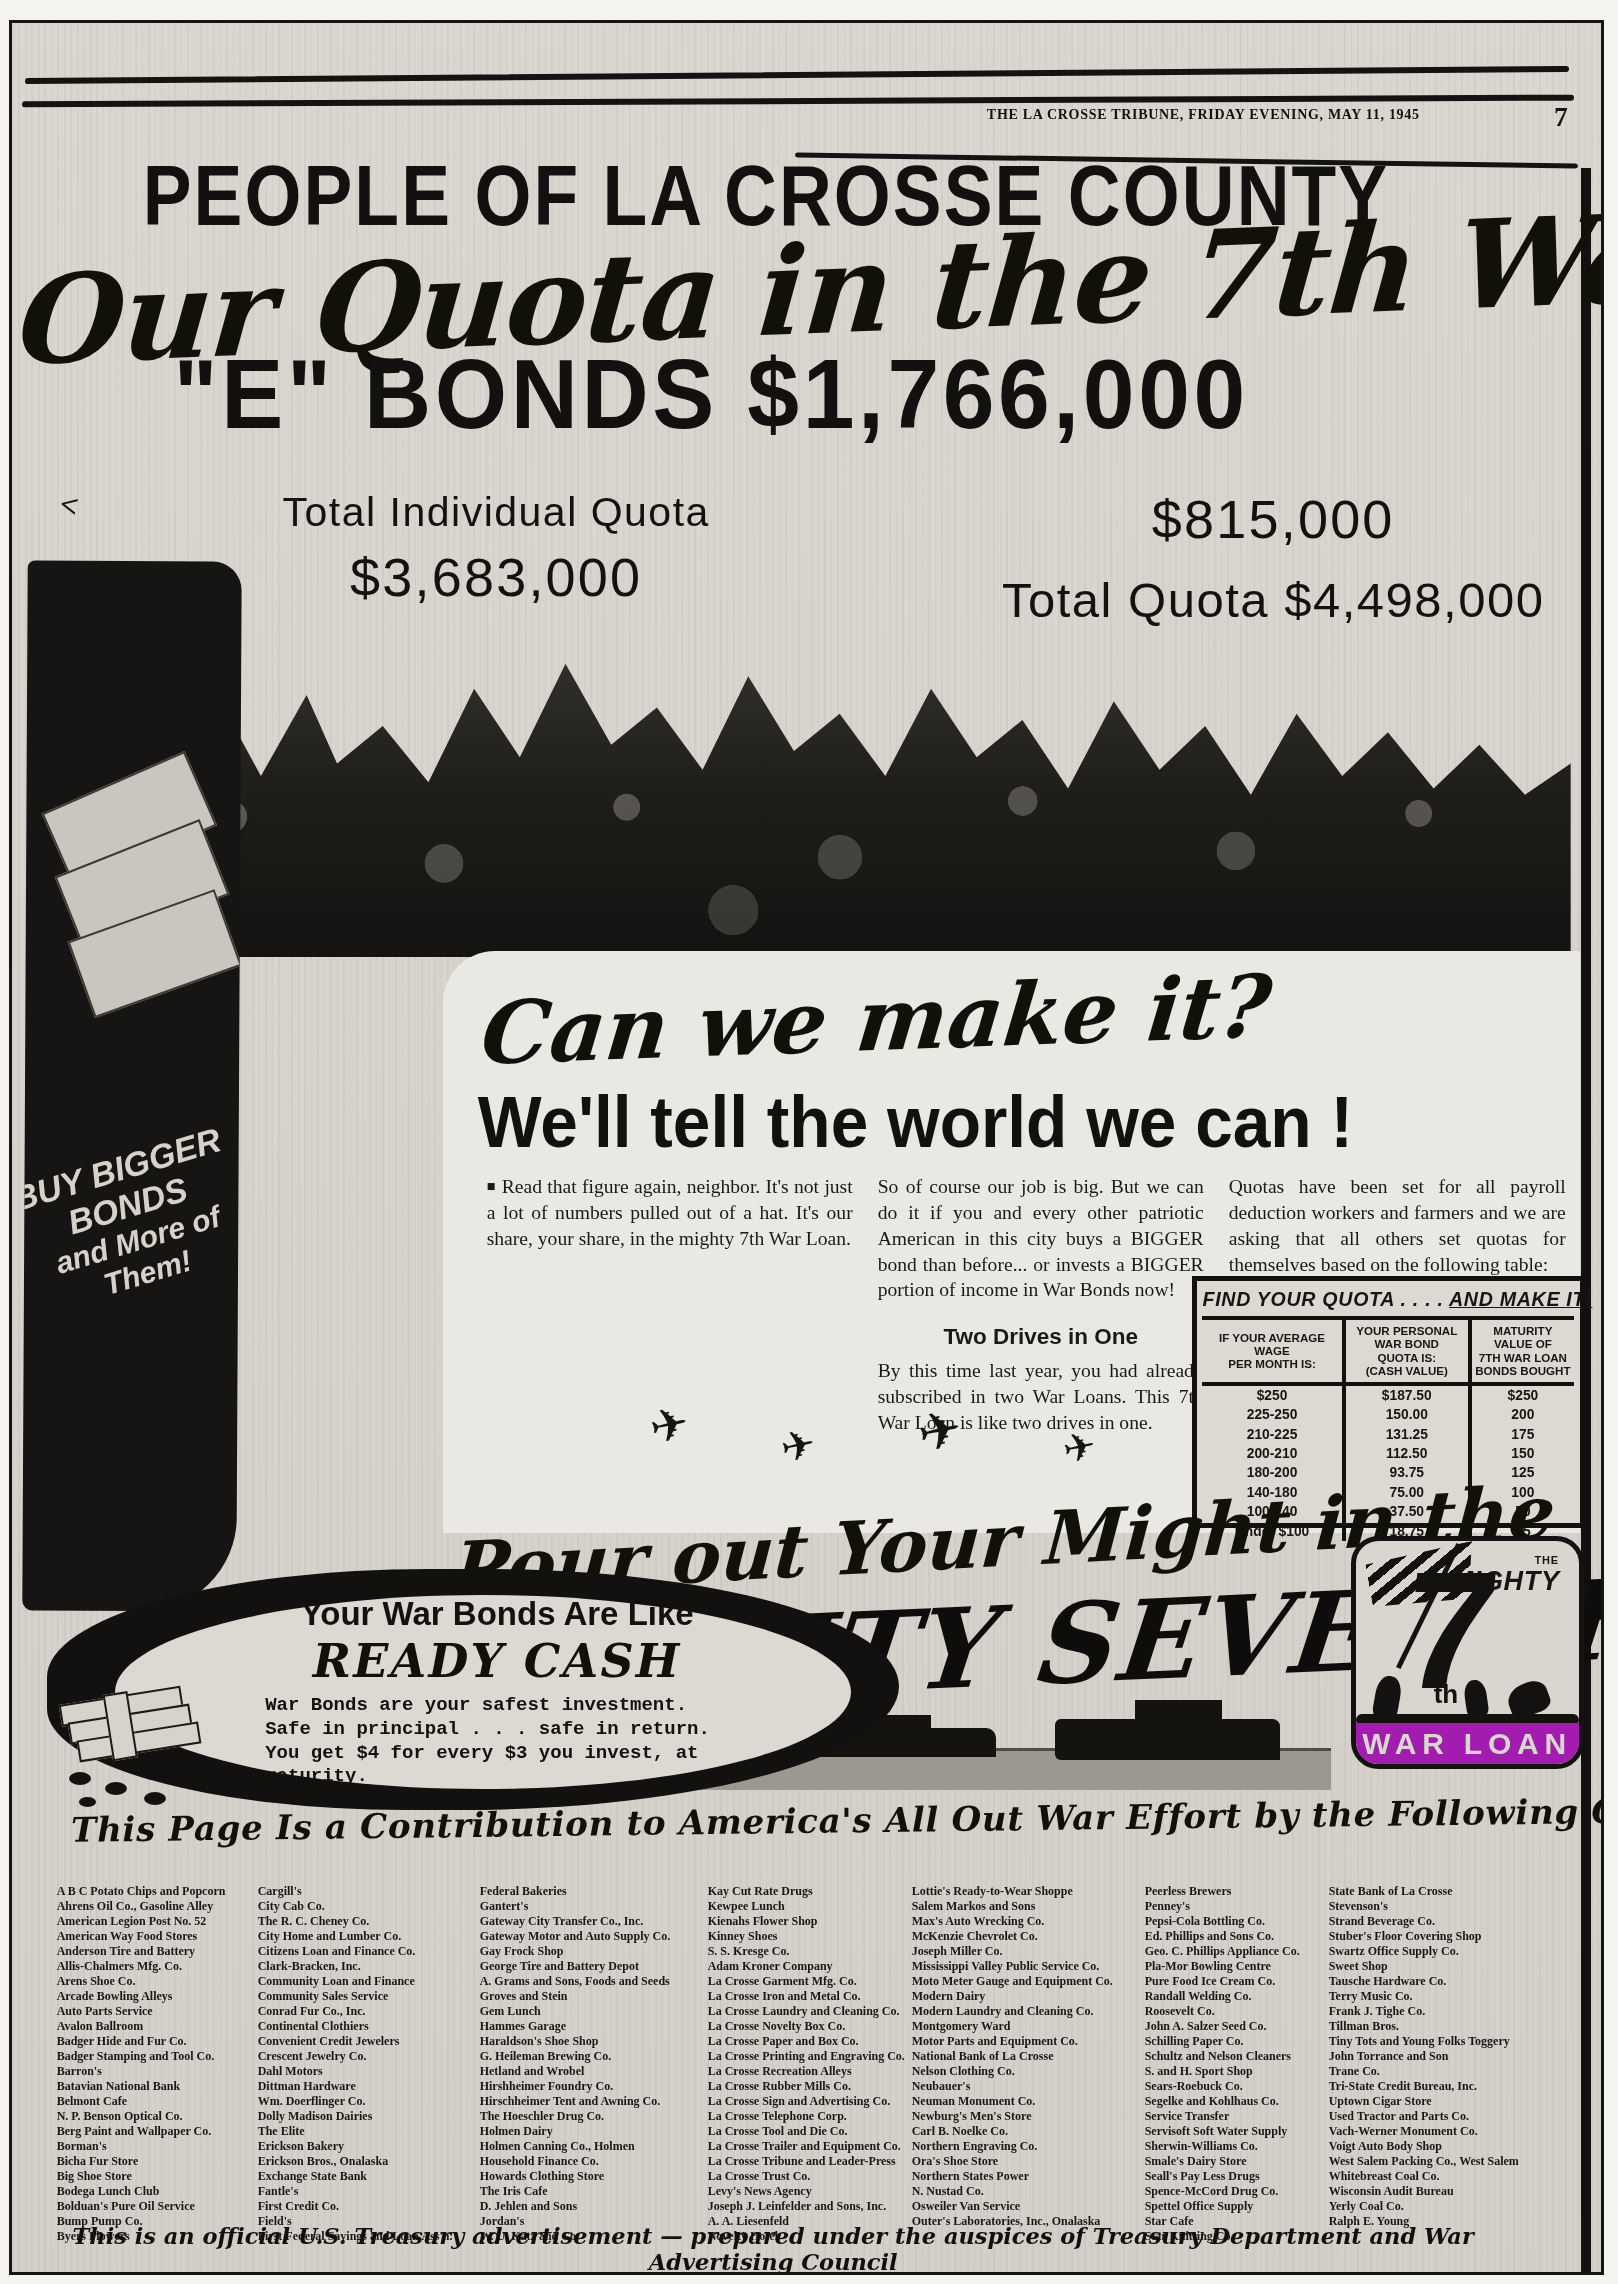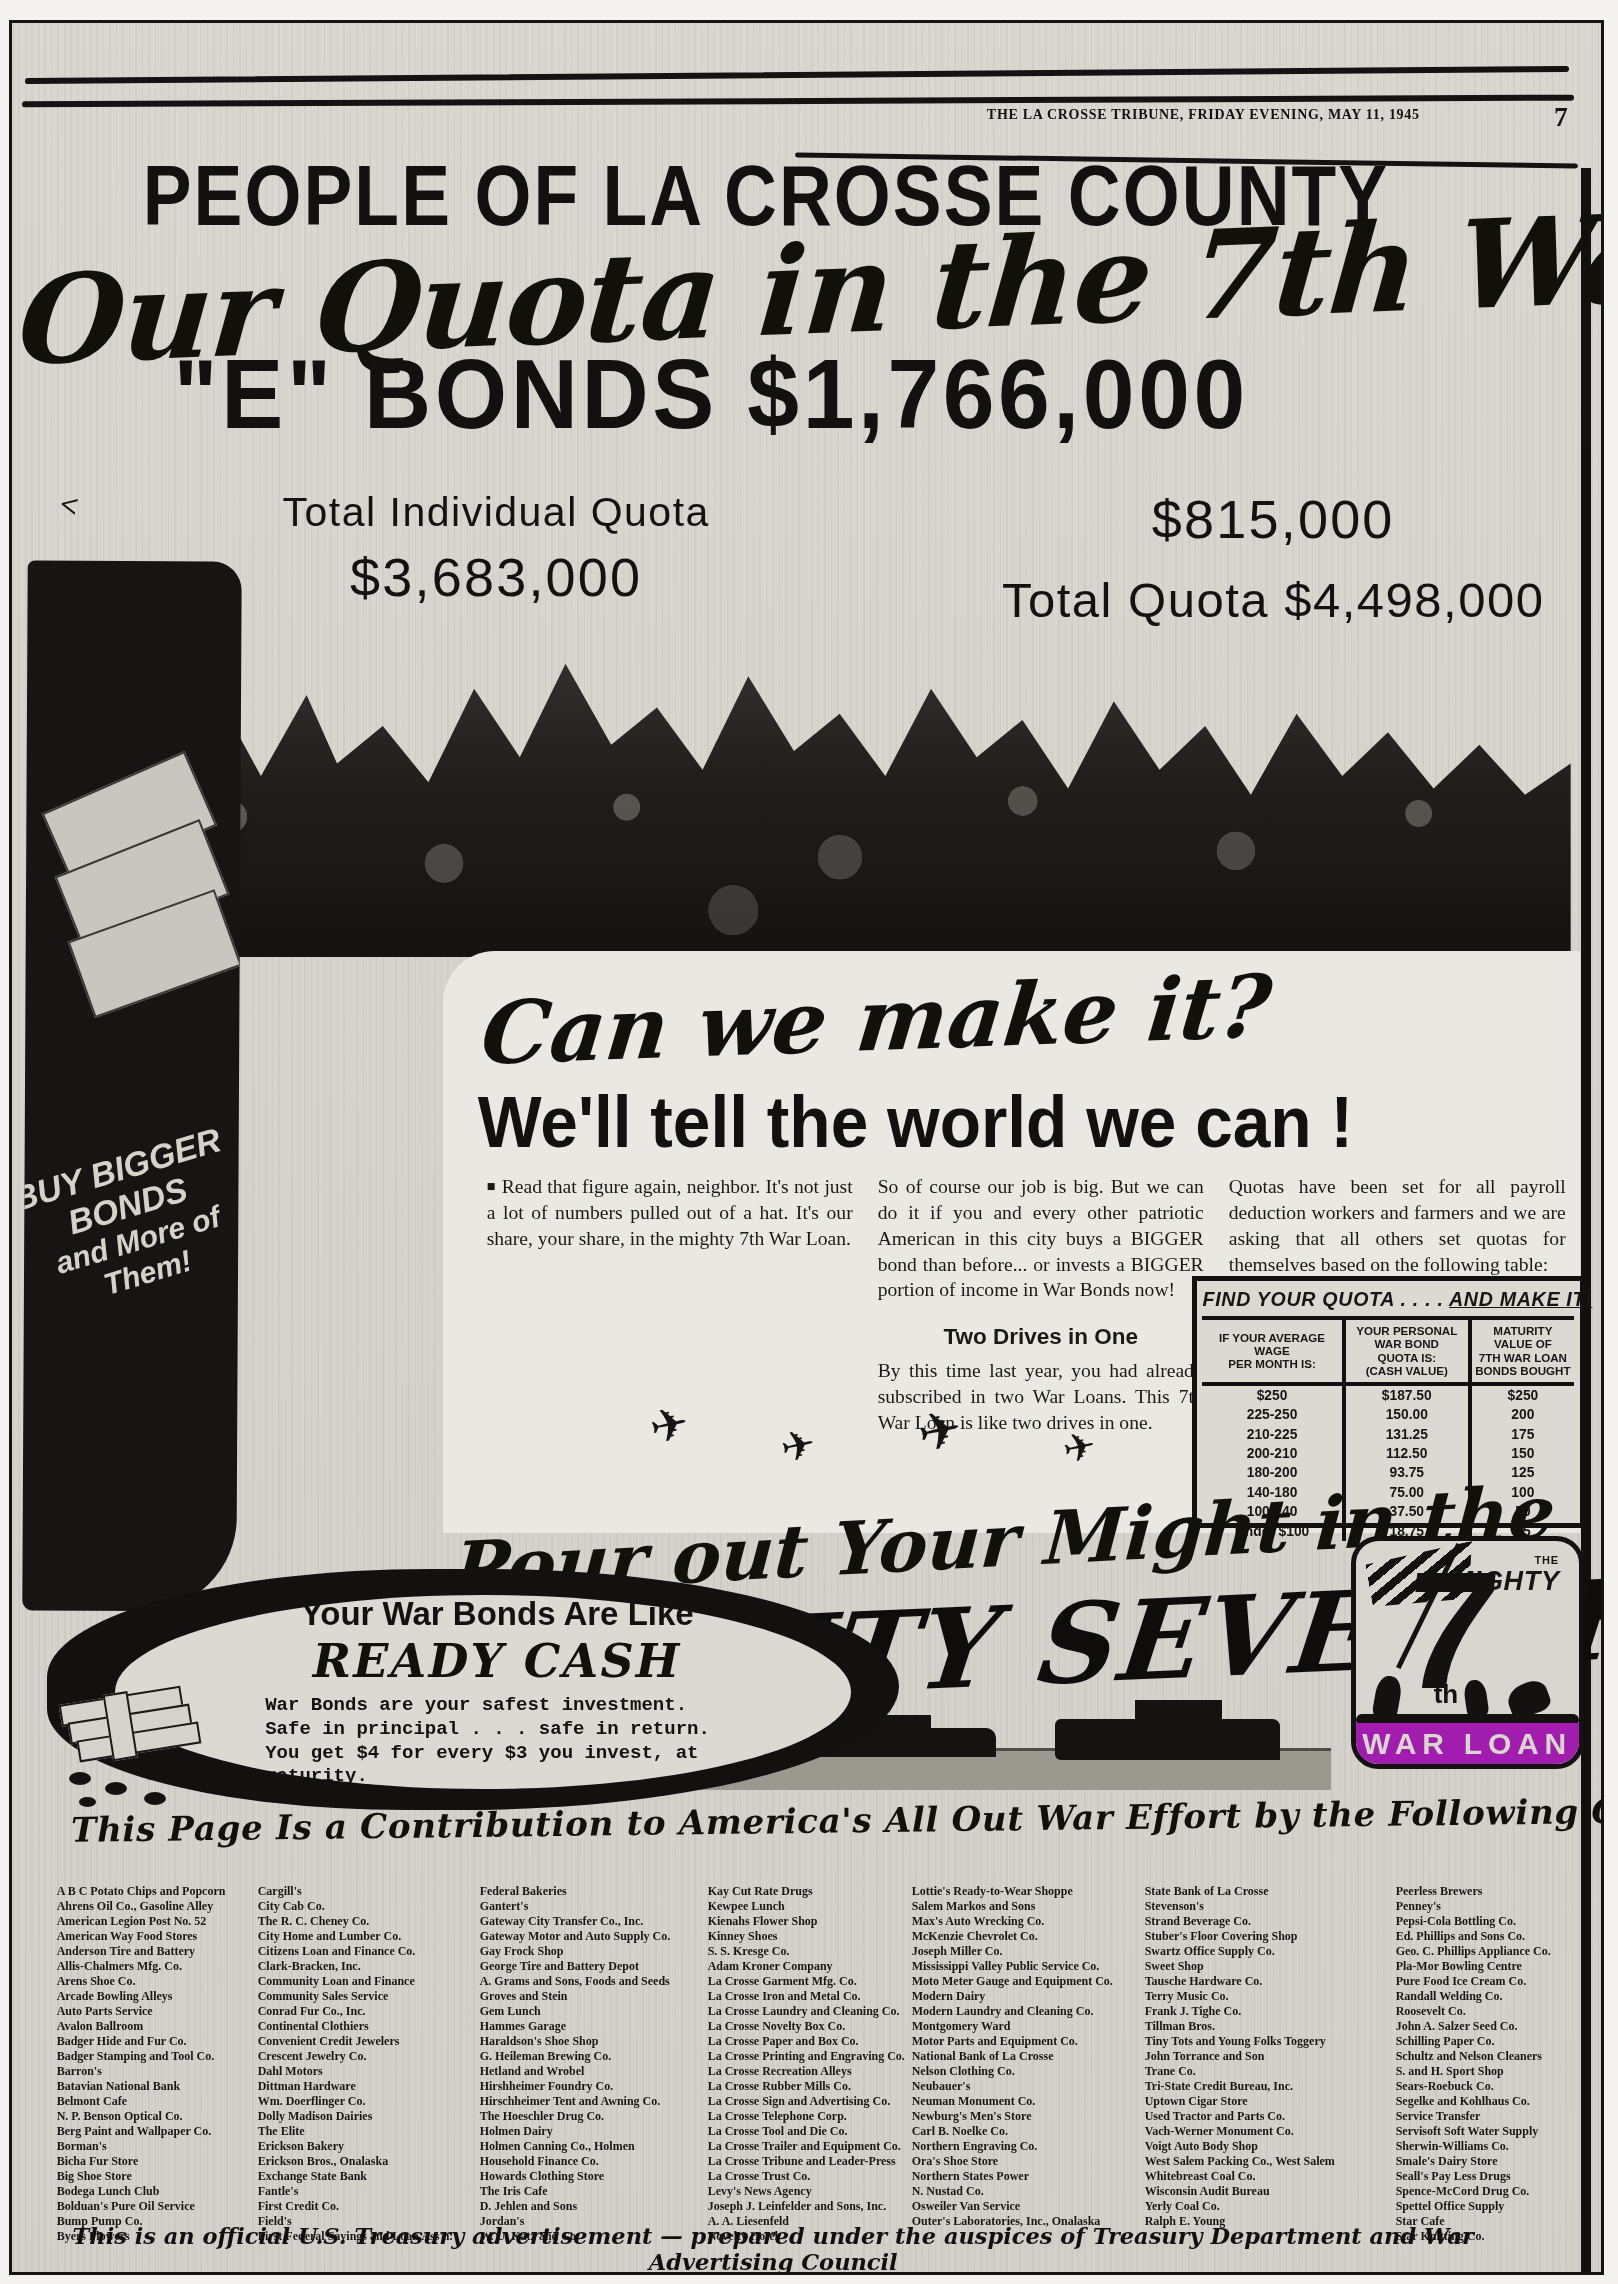--- a/index.html
+++ b/index.html
@@ -473,45 +473,20 @@
         <div>Neuman Monument Co.</div>
         <div>Newburg's Men's Store</div>
         <div>Carl B. Noelke Co.</div>
         <div>Northern Engraving Co.</div>
         <div>Ora's Shoe Store</div>
         <div>Northern States Power</div>
         <div>N. Nustad Co.</div>
         <div>Osweiler Van Service</div>
         <div>Outer's Laboratories, Inc., Onalaska</div>
       </div>
-    <div class="dcol dc6">
-        <div>State Bank of La Crosse</div>
-        <div>Stevenson's</div>
-        <div>Strand Beverage Co.</div>
-        <div>Stuber's Floor Covering Shop</div>
-        <div>Swartz Office Supply Co.</div>
-        <div>Sweet Shop</div>
-        <div>Tausche Hardware Co.</div>
-        <div>Terry Music Co.</div>
-        <div>Frank J. Tighe Co.</div>
-        <div>Tillman Bros.</div>
-        <div>Tiny Tots and Young Folks Toggery</div>
-        <div>John Torrance and Son</div>
-        <div>Trane Co.</div>
-        <div>Tri-State Credit Bureau, Inc.</div>
-        <div>Uptown Cigar Store</div>
-        <div>Used Tractor and Parts Co.</div>
-        <div>Vach-Werner Monument Co.</div>
-        <div>Voigt Auto Body Shop</div>
-        <div>West Salem Packing Co., West Salem</div>
-        <div>Whitebreast Coal Co.</div>
-        <div>Wisconsin Audit Bureau</div>
-        <div>Yerly Coal Co.</div>
-        <div>Ralph E. Young</div>
-      </div>
     <div class="dcol dc5">
         <div>Peerless Brewers</div>
         <div>Penney's</div>
         <div>Pepsi-Cola Bottling Co.</div>
         <div>Ed. Phillips and Sons Co.</div>
         <div>Geo. C. Phillips Appliance Co.</div>
         <div>Pla-Mor Bowling Centre</div>
         <div>Pure Food Ice Cream Co.</div>
         <div>Randall Welding Co.</div>
         <div>Roosevelt Co.</div>
@@ -524,17 +499,42 @@
         <div>Service Transfer</div>
         <div>Servisoft Soft Water Supply</div>
         <div>Sherwin-Williams Co.</div>
         <div>Smale's Dairy Store</div>
         <div>Seall's Pay Less Drugs</div>
         <div>Spence-McCord Drug Co.</div>
         <div>Spettel Office Supply</div>
         <div>Star Cafe</div>
         <div>Star Knitting Co.</div>
       </div>
+    <div class="dcol dc6">
+        <div>State Bank of La Crosse</div>
+        <div>Stevenson's</div>
+        <div>Strand Beverage Co.</div>
+        <div>Stuber's Floor Covering Shop</div>
+        <div>Swartz Office Supply Co.</div>
+        <div>Sweet Shop</div>
+        <div>Tausche Hardware Co.</div>
+        <div>Terry Music Co.</div>
+        <div>Frank J. Tighe Co.</div>
+        <div>Tillman Bros.</div>
+        <div>Tiny Tots and Young Folks Toggery</div>
+        <div>John Torrance and Son</div>
+        <div>Trane Co.</div>
+        <div>Tri-State Credit Bureau, Inc.</div>
+        <div>Uptown Cigar Store</div>
+        <div>Used Tractor and Parts Co.</div>
+        <div>Vach-Werner Monument Co.</div>
+        <div>Voigt Auto Body Shop</div>
+        <div>West Salem Packing Co., West Salem</div>
+        <div>Whitebreast Coal Co.</div>
+        <div>Wisconsin Audit Bureau</div>
+        <div>Yerly Coal Co.</div>
+        <div>Ralph E. Young</div>
+      </div>
   </div>
 
   <div class="footer">This is an official U.S. Treasury advertisement — prepared under the auspices of Treasury Department and War Advertising Council</div>
 </div>
 
 
 </body></html>

